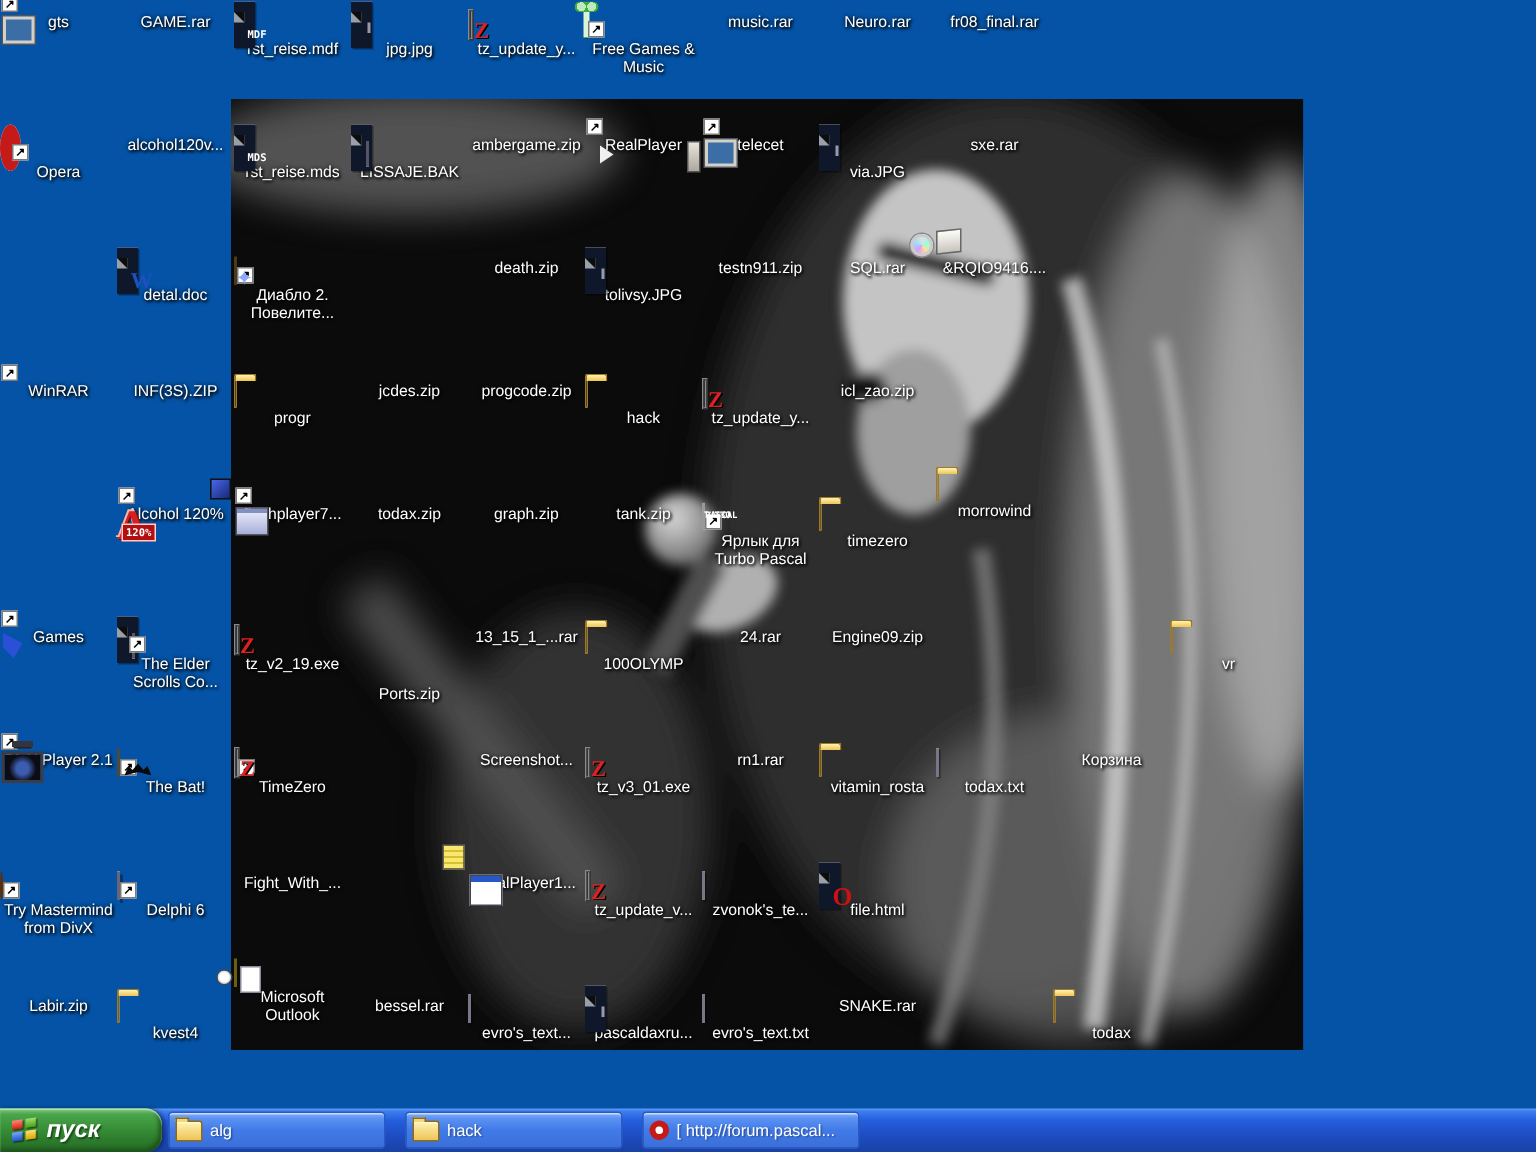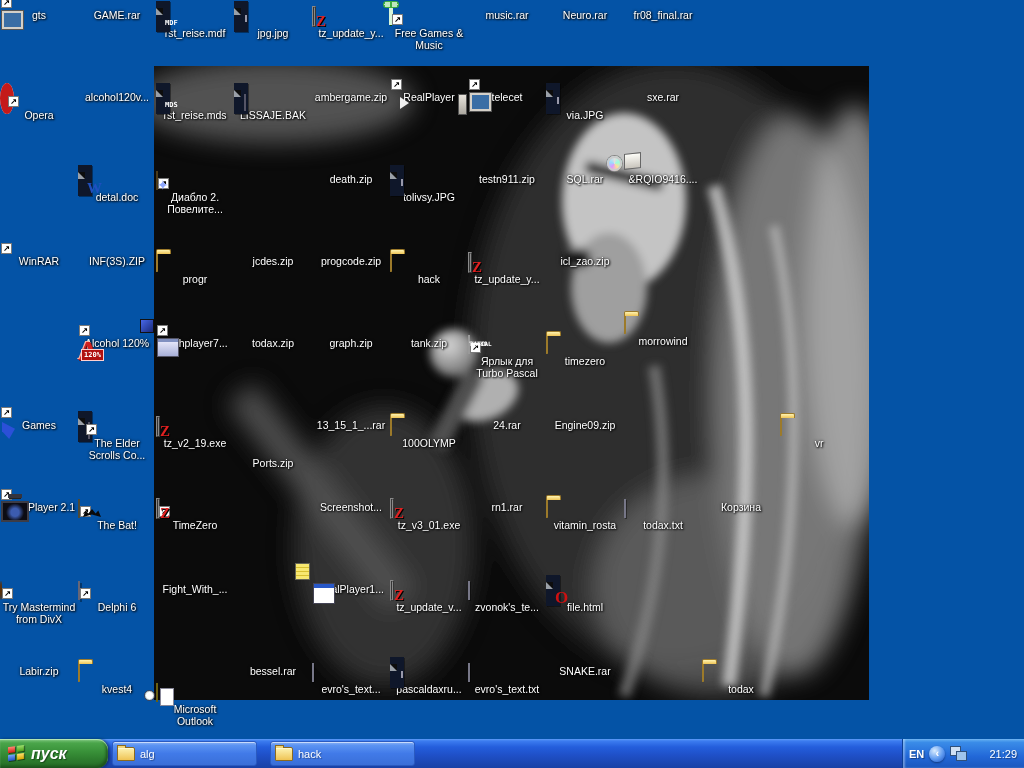--- a/index.html
+++ b/index.html
@@ -510,21 +510,21 @@
       <div class="lbl">file.html</div>
     </div>
       <div class="dicon" style="left: 0px; top: 664px;">
       <span class="ic ic-winrar"></span>
       <div class="lbl">Labir.zip</div>
     </div>
       <div class="dicon" style="left: 78px; top: 664px;">
       <span class="ic ic-folder"></span>
       <div class="lbl">kvest4</div>
     </div>
-      <div class="dicon" style="left: 156px; top: 684px;">
+      <div class="dicon" style="left: 156px; top: 640px;">
       <span class="ic ic-outlook"></span>
       <div class="lbl">Microsoft Outlook</div>
     </div>
       <div class="dicon" style="left: 234px; top: 664px;">
       <span class="ic ic-winrar"></span>
       <div class="lbl">bessel.rar</div>
     </div>
       <div class="dicon" style="left: 312px; top: 664px;">
       <span class="ic ic-notepad"></span>
       <div class="lbl">evro's_text...</div>
@@ -554,22 +554,20 @@
     </div>
     <div id="taskbtns">
       <div class="tbtn">
         <span class="tb-folder"></span>
         <span>alg</span>
       </div>
       <div class="tbtn">
         <span class="tb-folder"></span>
         <span>hack</span>
       </div>
-    </div>
-    <div id="tray">
-      <span class="lang">EN</span>
-      <span class="chev">‹</span>
-      <span class="net"></span>
-      <span class="clock">21:29</span>
+      <div class="tbtn">
+        <span class="tb-opera"></span>
+        <span>[ http://forum.pascal...</span>
+      </div>
     </div>
   </div>
 
 </div>
 
 </body></html>

